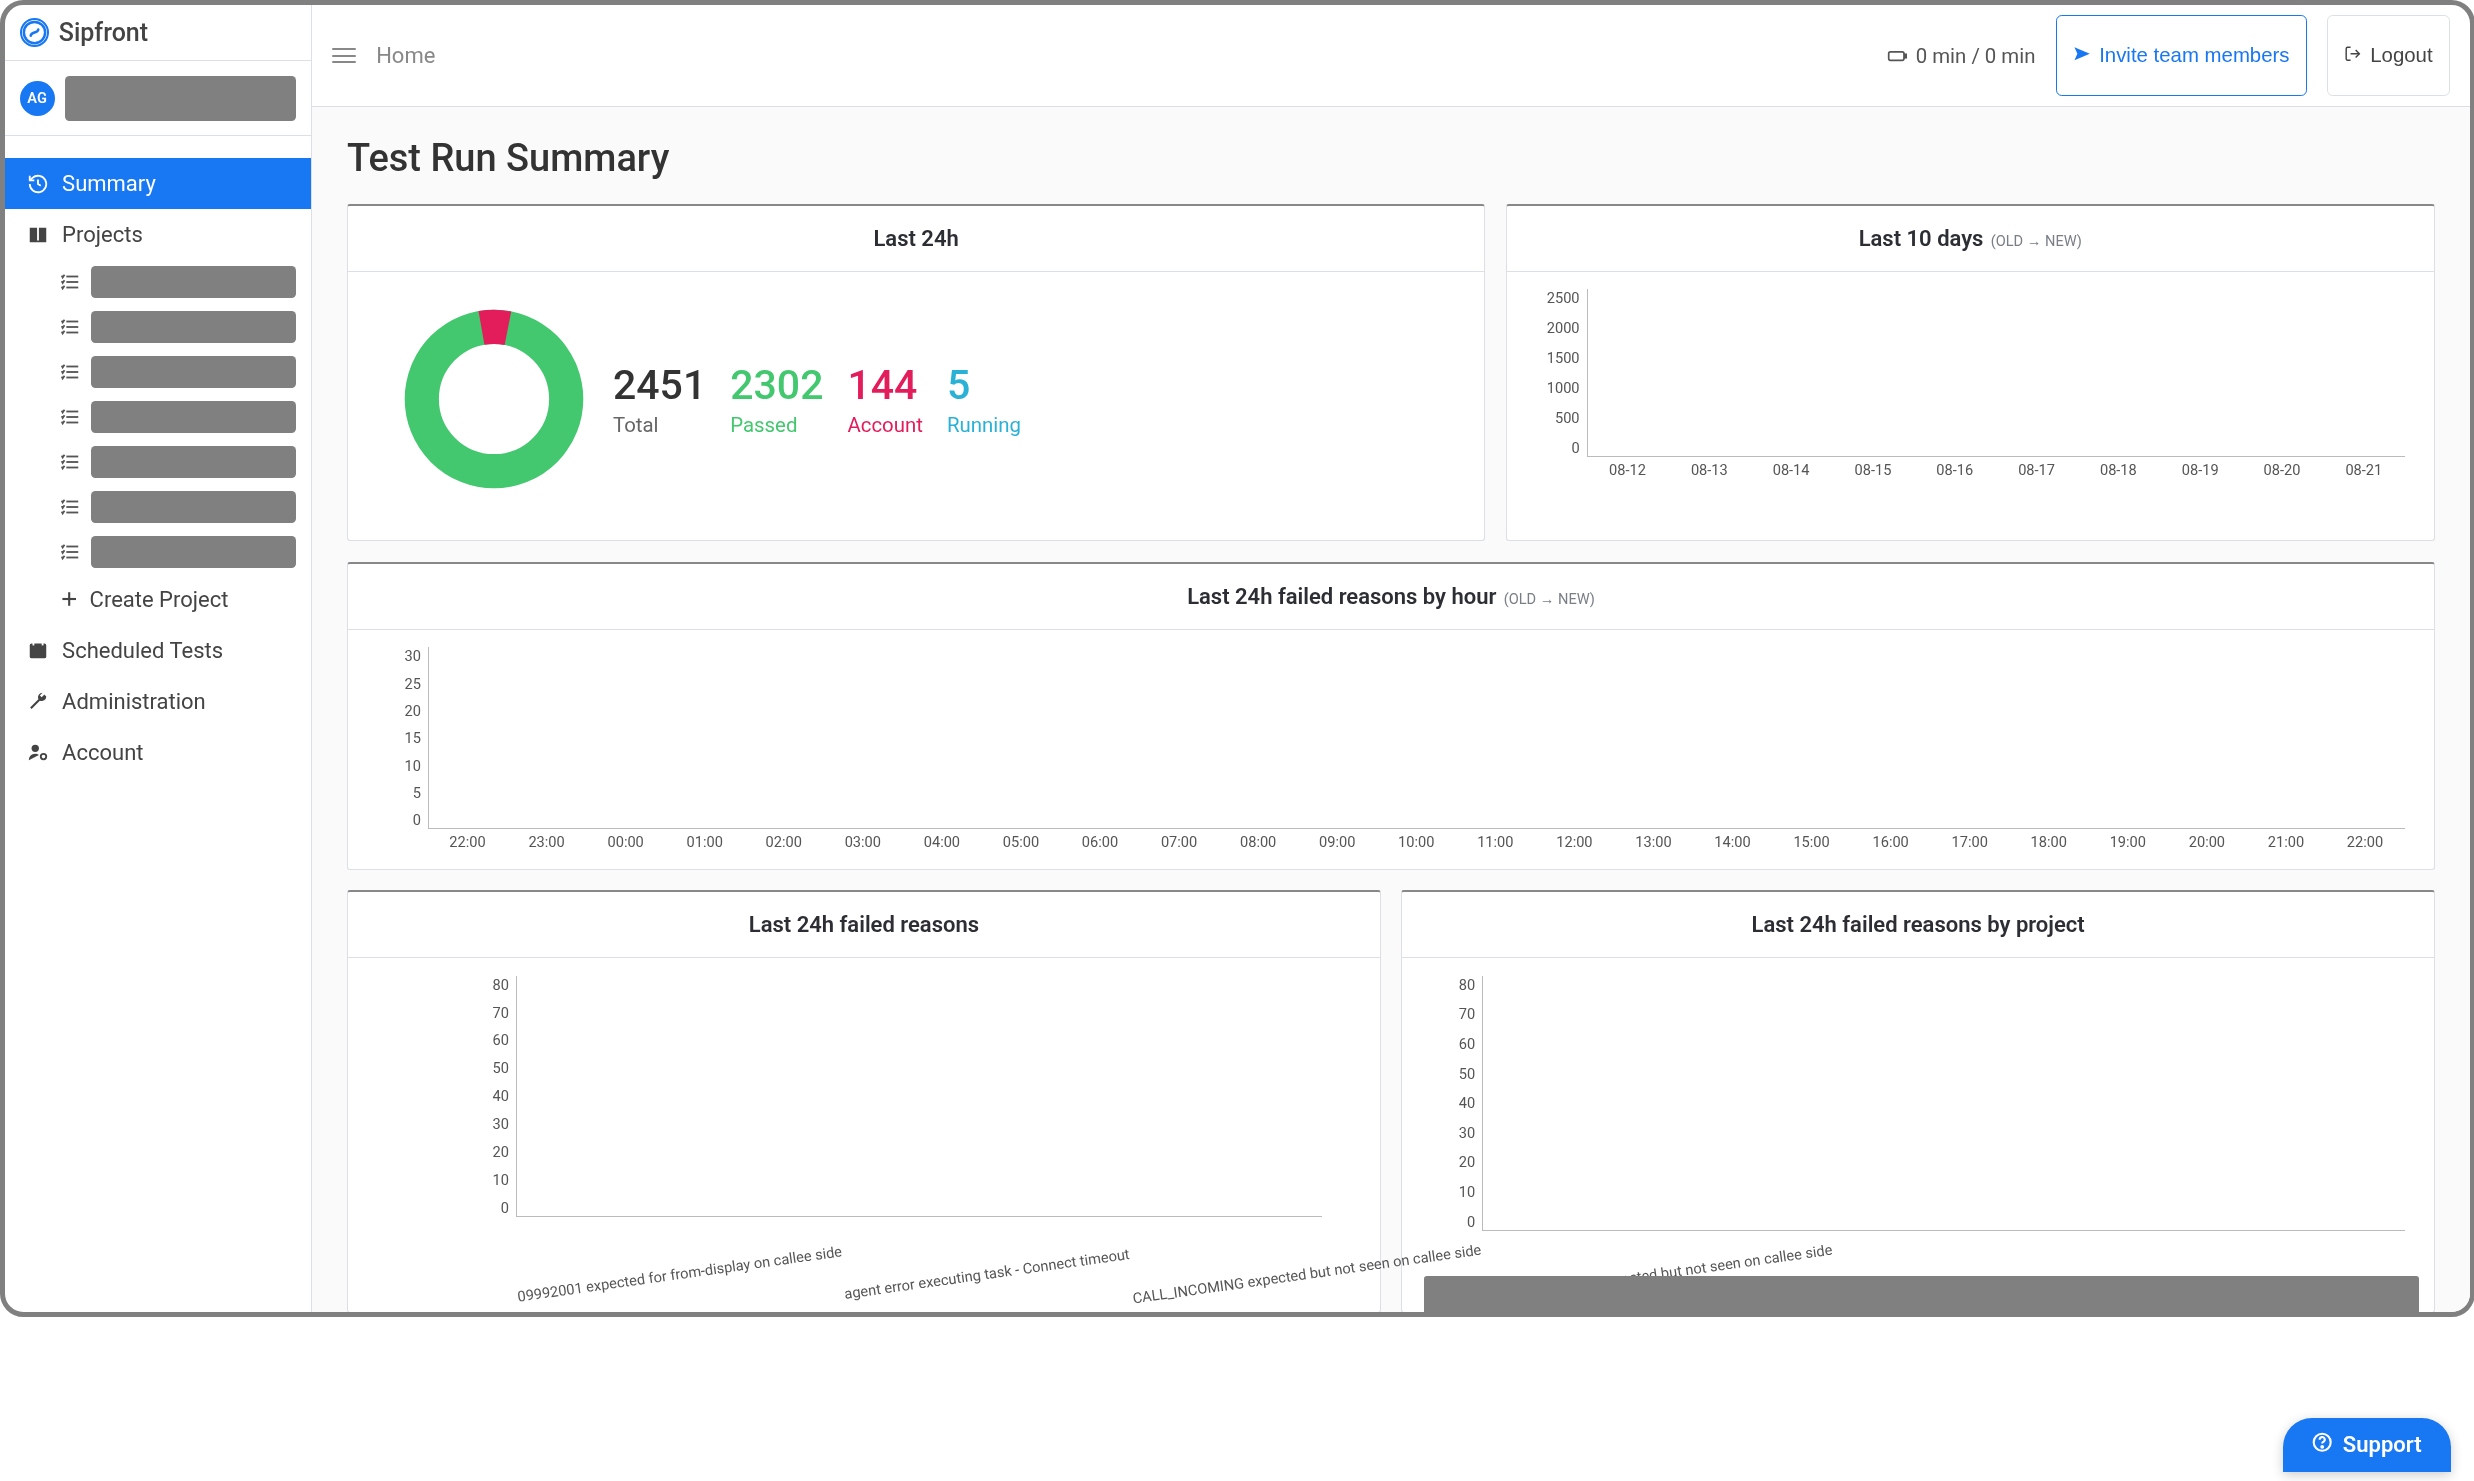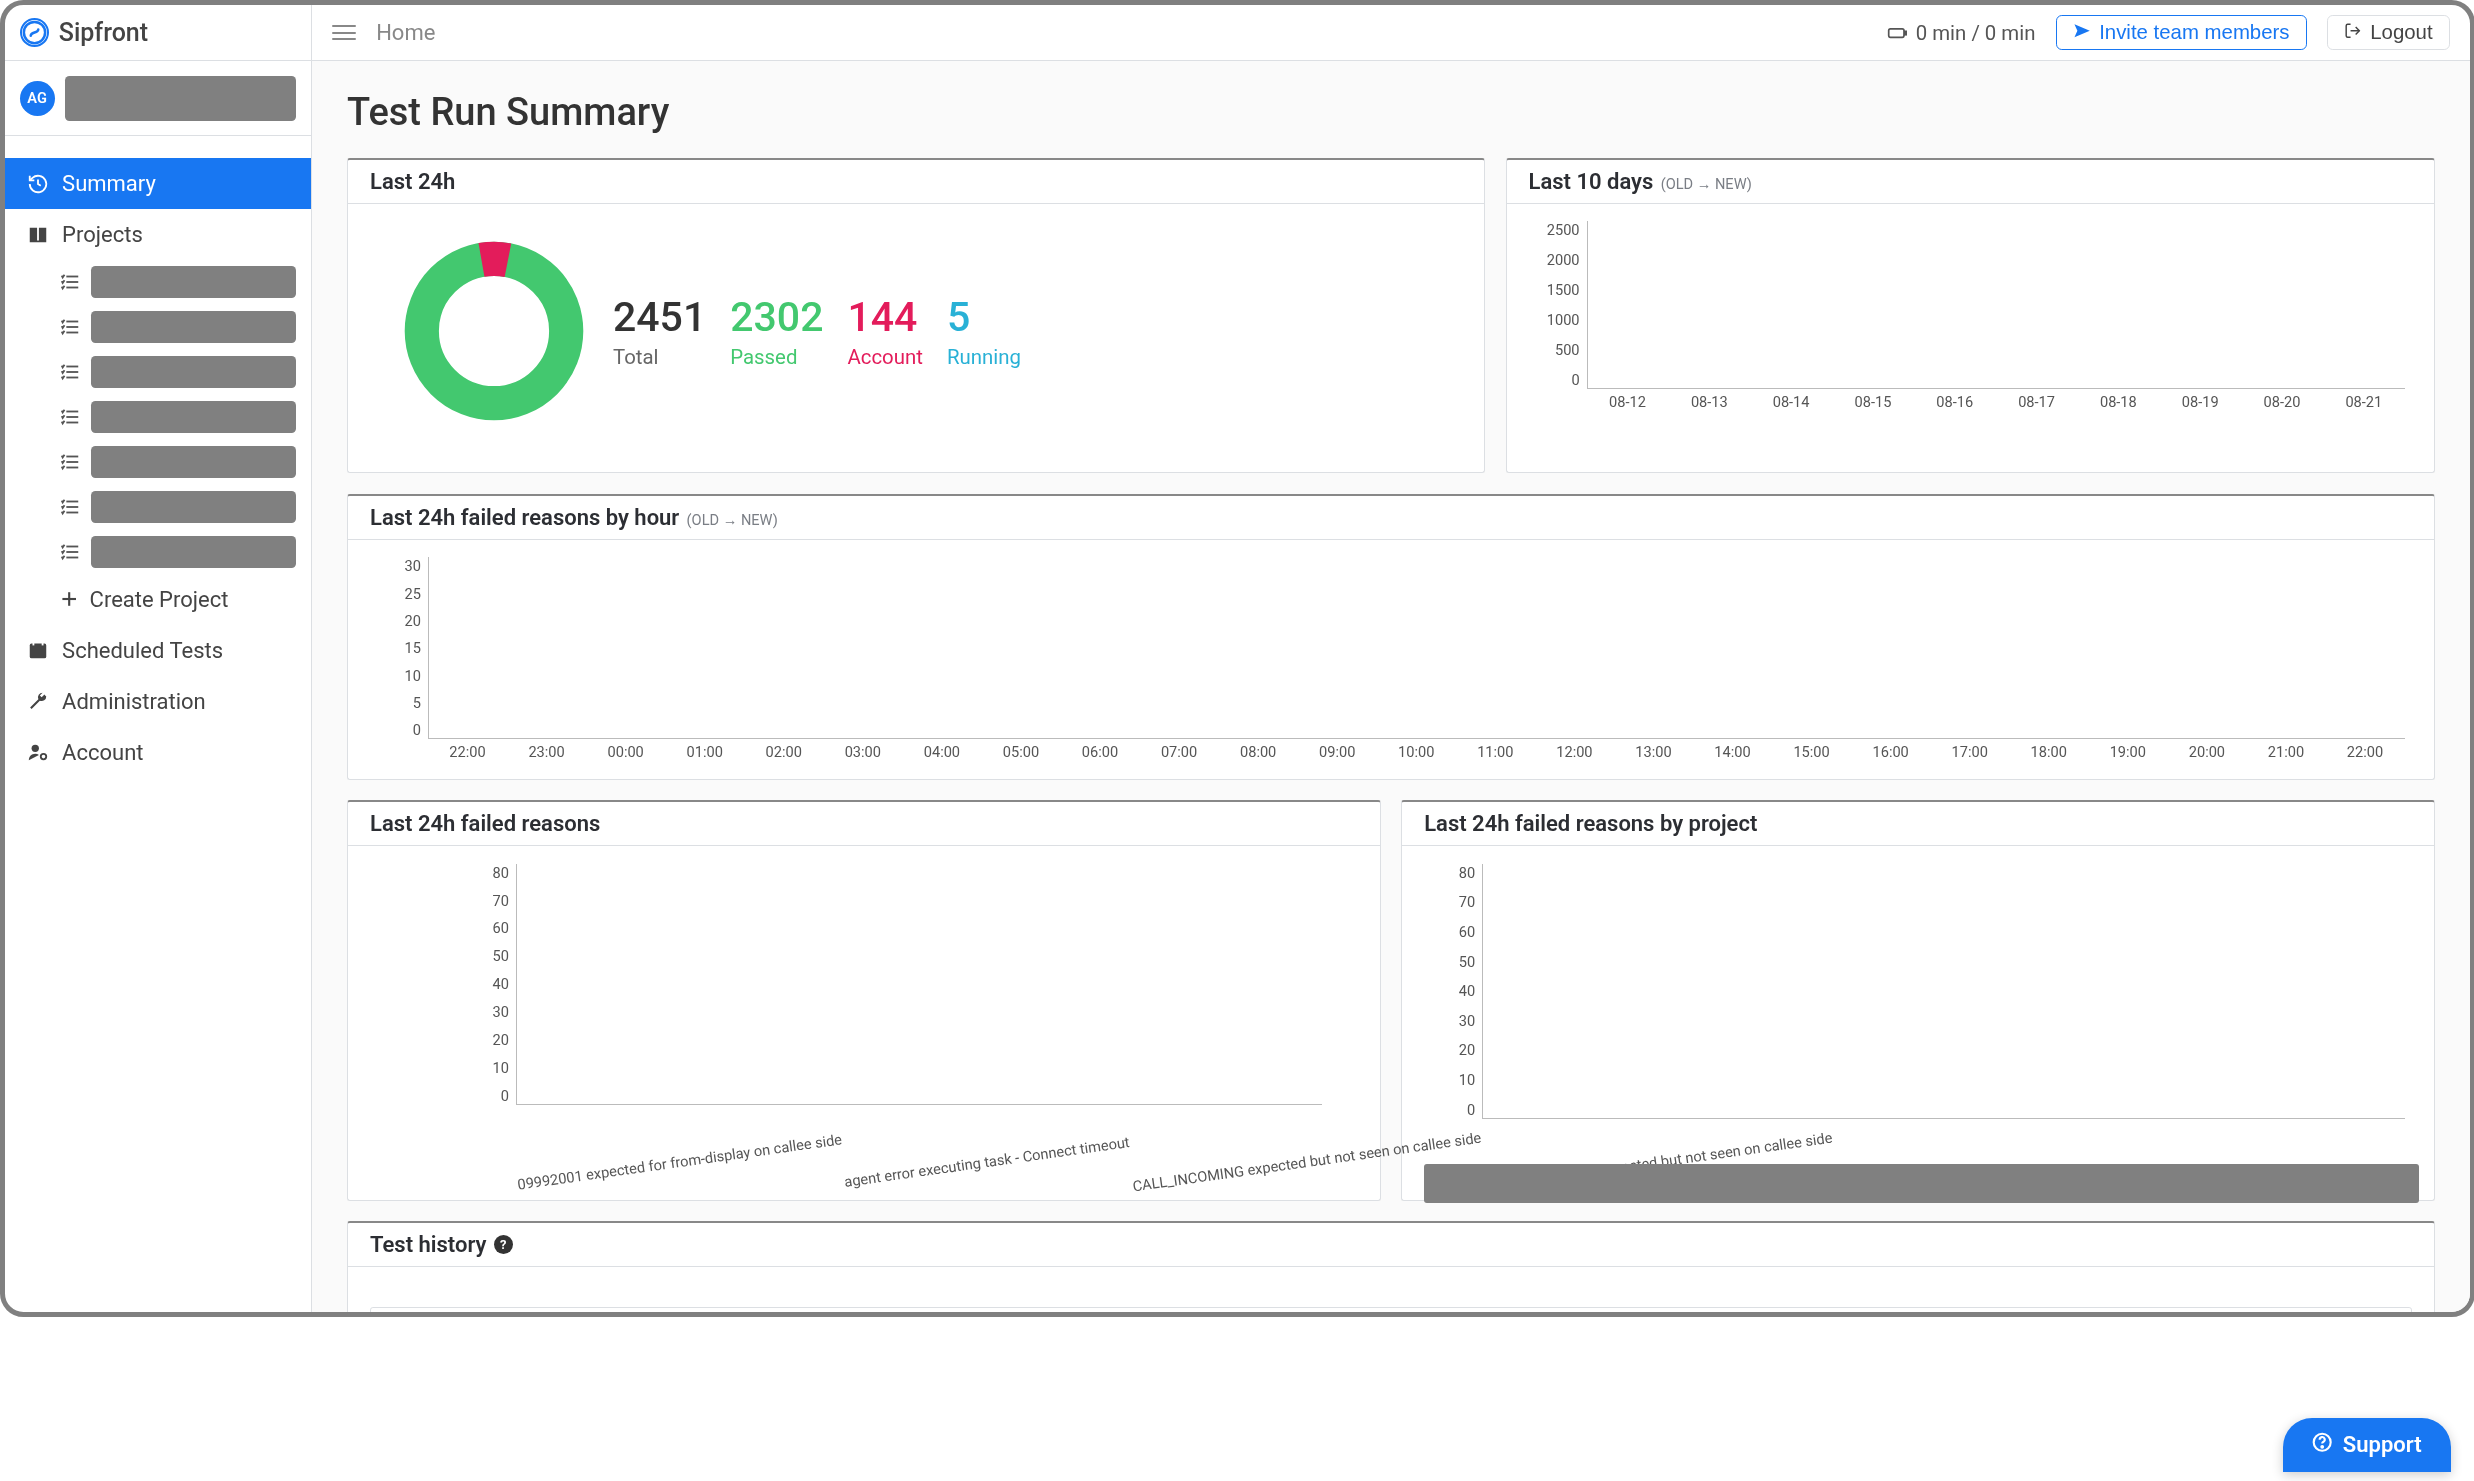--- a/index.html
+++ b/index.html
@@ -39,28 +39,28 @@
   .proj-icon { width:22px; height:22px; display:flex; align-items:center; justify-content:center; color:#555; }
   .create-proj { display:flex; align-items:center; gap:10.2px; padding:13px 20.4px 13px 54px; font-size:22px; color:#444; cursor:pointer; }
   
   .main { flex:1; display:flex; flex-direction:column; overflow:hidden; }
   .topbar { display:flex; align-items:center; padding:10.2px 20.4px; border-bottom:0.7px solid var(--border); gap:20.4px; }
   .hamburger { width:23.4px; height:23.4px; display:flex; flex-direction:column; justify-content:center; gap:4.4px; cursor:pointer; }
   .hamburger span { display:block; height:2.2px; background:#888; border-radius:1.5px; }
   .breadcrumb { font-size:22px; color:#888; flex:1; }
   .usage { display:flex; align-items:center; gap:8.8px; color:#555; font-size:20.4px; }
   .usage-icon { width:20.4px; height:20.4px; }
-  .btn { border:0.7px solid var(--border); background:#fff; border-radius:5.8px; padding:5px 16px; font-size:20.4px; display:flex; align-items:center; gap:8.8px; cursor:pointer; color:#444; }
+  .btn { border:0.7px solid var(--border); background:#fff; border-radius:5.8px; padding:28px 16px; font-size:20.4px; display:flex; align-items:center; gap:8.8px; cursor:pointer; color:#444; }
   .btn-primary { color:var(--blue); border-color:var(--blue); }
   .btn svg { width:17.5px; height:17.5px; }
   .content { flex:1; overflow:auto; padding:29px 35px; background:#fafafa; }
   h1.page-title { font-size:38px; font-weight:500; margin:0 0 23.4px 0; color:#333; }
   .row { display:flex; gap:20.4px; margin-bottom:20.4px; }
   .panel { background:var(--panel-bg); border:0.7px solid var(--border); border-top:2.2px solid #888; border-radius:2.9px; }
-  .panel-header { padding:9px 22px; font-size:22px; font-weight:600; border-bottom:0.7px solid var(--border); display:flex; align-items:baseline; gap:7.3px; }
+  .panel-header { padding:20px 22px; font-size:22px; font-weight:600; border-bottom:0.7px solid var(--border); display:flex; align-items:baseline; gap:7.3px;justify-content:center; }
   .panel-header .sub { font-size:14.6px; font-weight:400; color:var(--muted); }
   .panel-body { padding:17.5px 22px; }
   .col-55 { flex:0 0 calc(55% - 10.2px); }
   .col-45 { flex:0 0 calc(45% - 10.2px); }
   .col-50 { flex:0 0 calc(50% - 10.2px); }
   .col-100 { flex:1; }
   
   .stats-row { display:flex; align-items:center; gap:24px; padding:14.6px 0 29px 29px; }
   .donut-wrap { width:190px; height:190px; position:relative; }
   .donut-wrap svg { width:100%; height:100%; }

